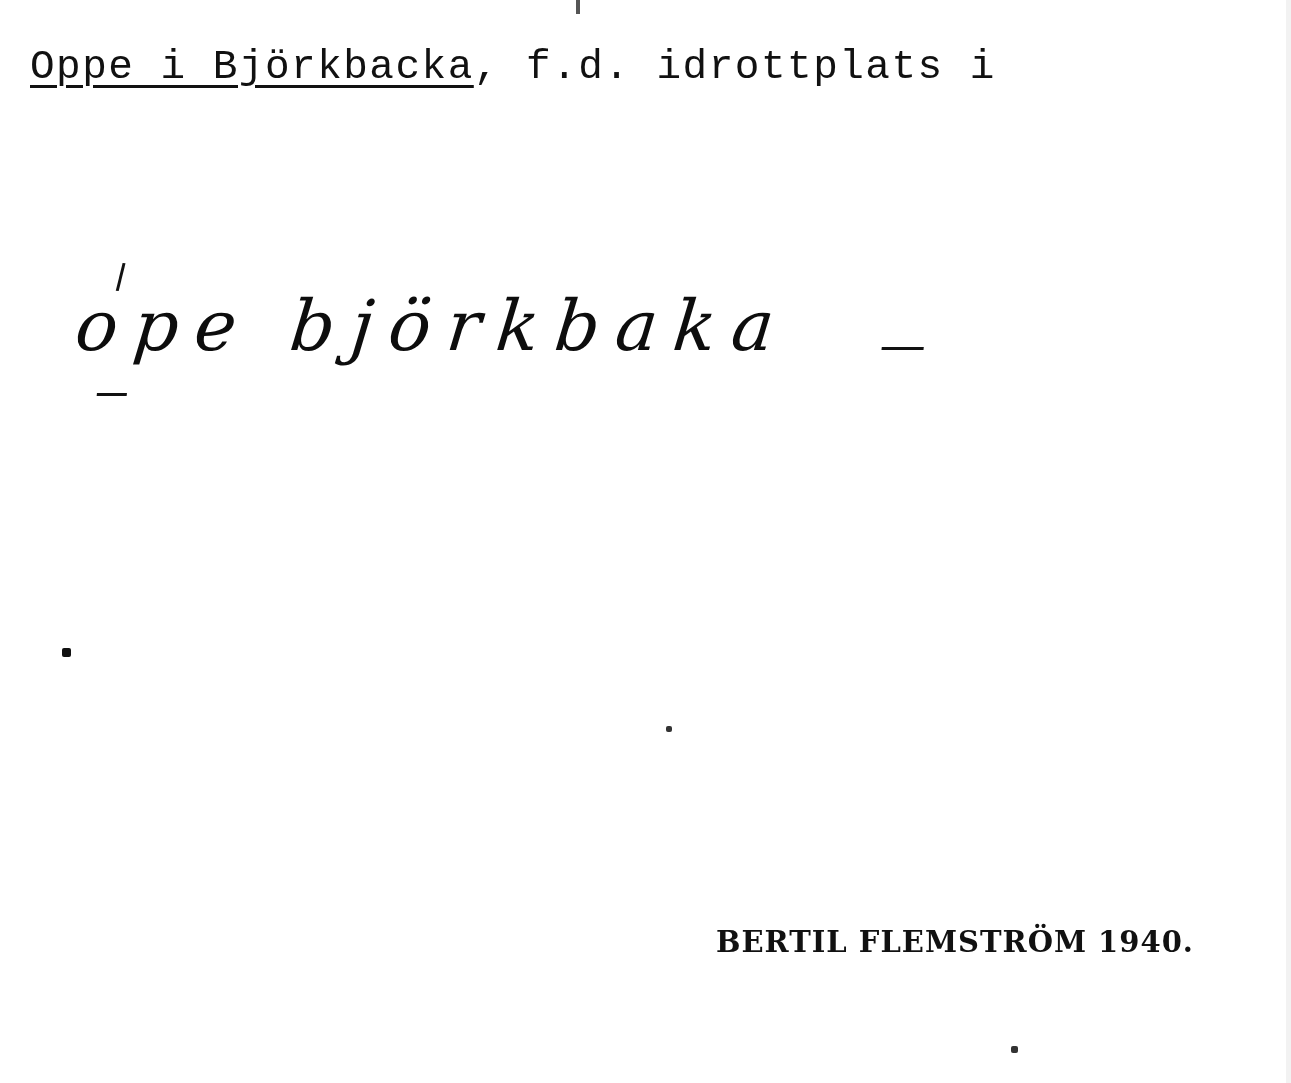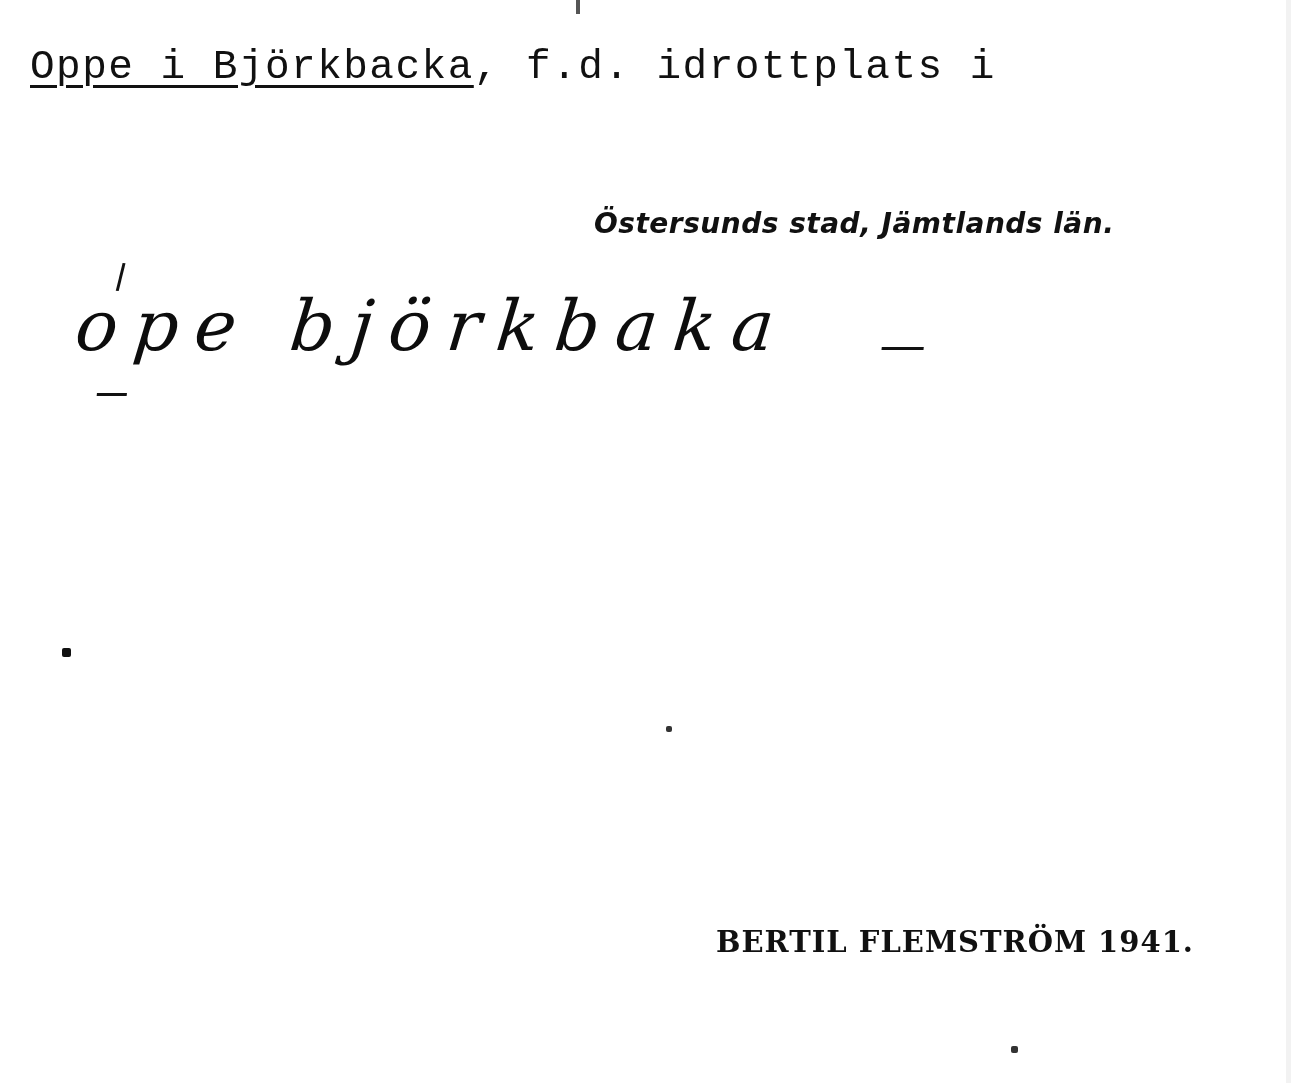--- a/index.html
+++ b/index.html
@@ -175,31 +175,30 @@
 <body>
 
 <div class="card">
 
   <div class="top-nick"></div>
 
   <div class="headline">
     <span class="underlined">Oppe i Björkbacka</span><span>, f.d. idrottplats i</span>
   </div>
 
-  <div class="place-line">Östersunds stad, Jämtlands län.</div>
 
   <div class="handwriting">
     <span class="tick"></span>
     <span class="underbar"></span>
     <span class="underbar2"></span>
     <span>ope björkbaka</span>
   </div>
 
 
   <div class="stray-dot"></div>
   <div class="stray-dot-2"></div>
   <div class="stray-dot-3"></div>
 
-  <div class="credit">BERTIL FLEMSTRÖM 1941.</div>
+  <div class="credit">BERTIL FLEMSTRÖM 1940.</div>
 
   <div class="right-edge-inner"></div>
   <div class="right-edge"></div>
 </div>
 
 </body></html>

